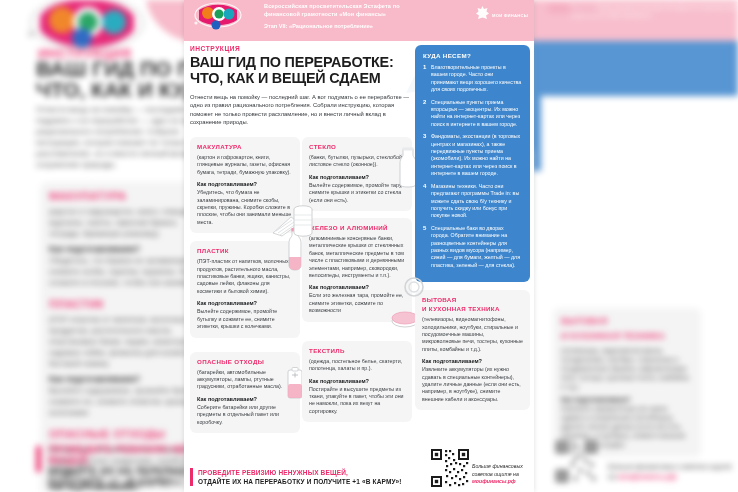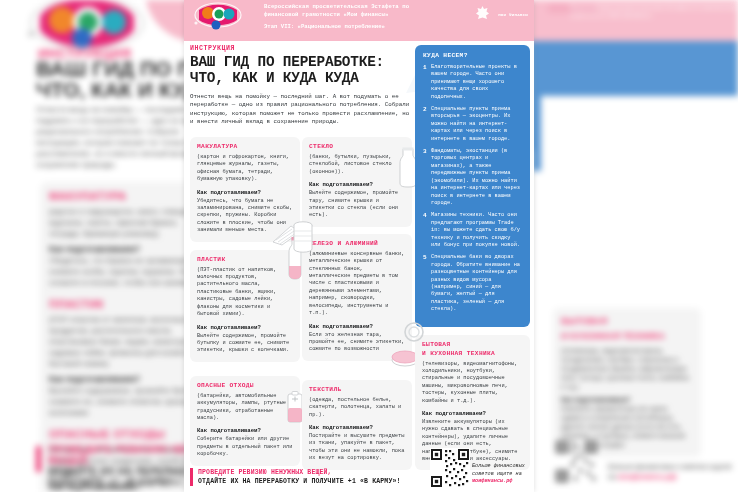--- a/index.html
+++ b/index.html
@@ -51,21 +51,20 @@
   .rf-qrtext b { color:#ed2b6a; }
   .rf-edge { position:absolute; left:-8px; top:150px; width:10px; height:120px; background:#eef1f3;}
 
   
   .page {
     position: absolute; left: 184px; top: 0;
     width: 350px; height: 492px;
     background: #ffffff;
     box-shadow: 0 0 5px rgba(0,0,0,.13);
     overflow: hidden;
-    font-family: Liberation Mono, monospace;
   }
 
   
   .hdr { position:relative; height:41px; background:#f8b9c9; overflow:hidden;}
   .hdr-logo { position:absolute; left:8px; top:-6px; width:52px; height:48px; }
   .hdr-txt { position:absolute; left:80px; top:3px; width:160px; }
   .hdr-l1 { font-size:5.6px; line-height:7.6px; color:#ffffff; font-weight:bold; letter-spacing:.1px; }
   .hdr-l2 { margin-top:5px; font-size:5.6px; line-height:7.6px; color:#ffffff; font-weight:bold; }
   .hdr-l2 b { color:#ffffff; }
   .hdr-emb { position:absolute; right:44px; top:5px; width:15px; height:17px; }
@@ -245,21 +244,21 @@
         <g fill="#e6eef6" opacity=".8">
           <polygon points="238,20 258,48 222,52"></polygon>
           <polygon points="278,22 298,50 262,54"></polygon>
         </g>
       </svg>
 
       <div class="intro">
         <div class="kicker">ИНСТРУКЦИЯ</div>
         <div class="title">
           <div>ВАШ ГИД ПО ПЕРЕРАБОТКЕ:</div>
-          <div>ЧТО, КАК И КУДА КУДА</div>
+          <div>ЧТО, КАК И ВЕЩЕЙ СДАЕМ</div>
         </div>
         <div class="lead">Отнести вещь на помойку — последний шаг. А вот подумать о ее переработке — одно из правил рационального потребления. Собрали инструкцию, которая поможет не только провести расхламление, но и внести личный вклад в сохранение природы.</div>
       </div>
 
       <div class="col col-left" style="top:96px;">
 
         <div class="card">
           <h3>МАКУЛАТУРА</h3>
           <div class="desc">(картон и гофрокартон, книги, глянцевые журналы, газеты, офисная бумага, тетради, бумажную упаковку).</div>
           <div class="qlabel">Как подготавливаем?</div>

